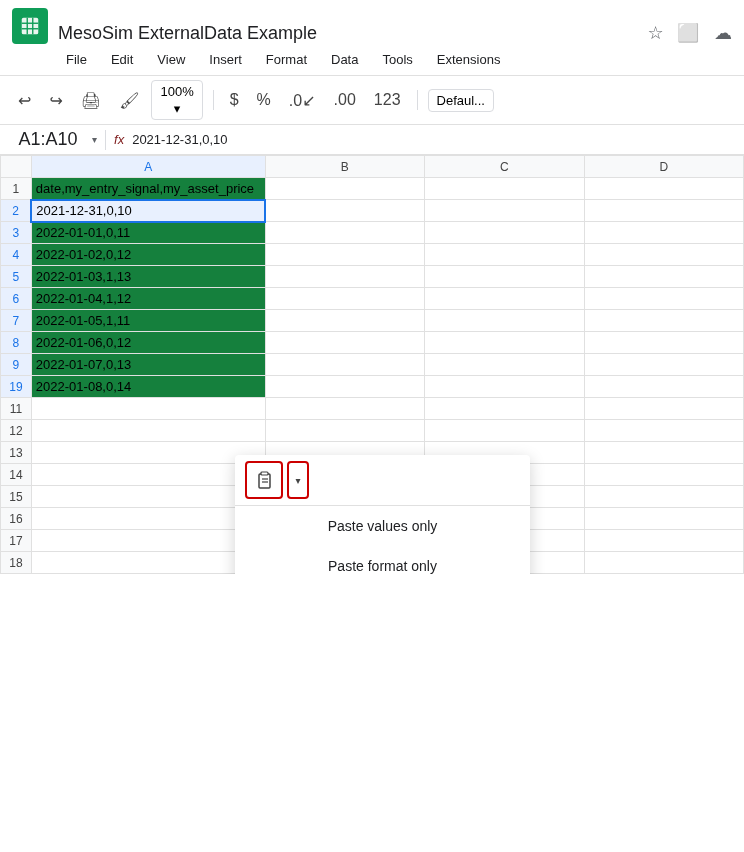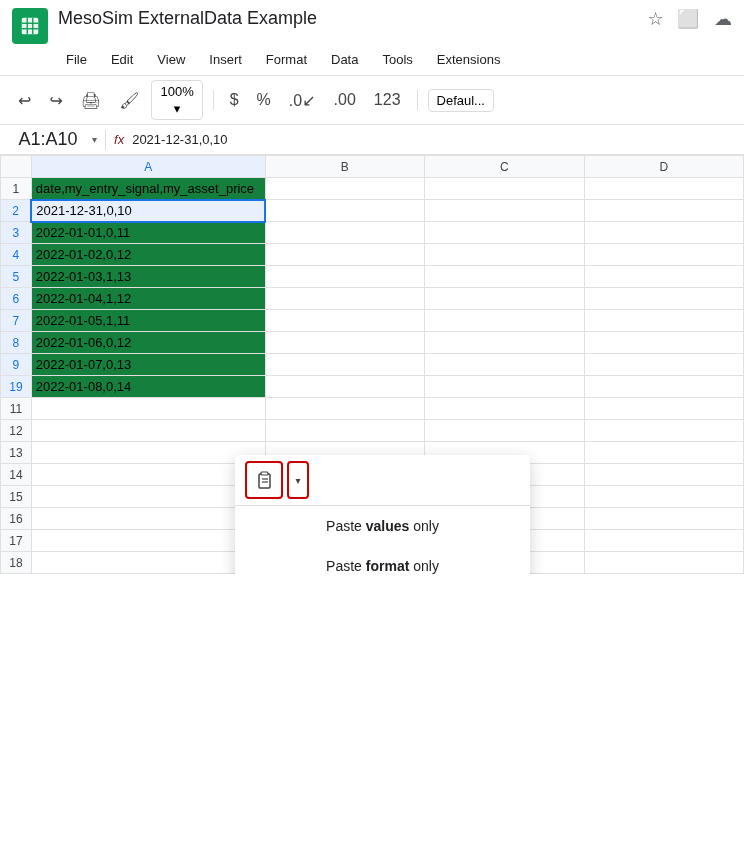--- a/index.html
+++ b/index.html
@@ -8,21 +8,21 @@
       font-size: 13px;
       background: #fff;
       width: 744px;
       height: 852px;
       overflow: hidden;
     }
 
     
     .title-bar {
       display: flex;
-      align-items: flex-start;
+      align-items: flex-end;
       padding: 8px 12px 4px 12px;
       gap: 10px;
     }
     .app-icon {
       width: 36px;
       height: 36px;
       background: #0F9D58;
       border-radius: 4px;
       display: flex;
       align-items: center;
@@ -233,21 +233,21 @@
       font-size: 10px;
       color: #444;
     }
     .paste-menu-item {
       padding: 12px 16px;
       font-size: 14px;
       color: #202124;
       cursor: pointer;
       text-align: center;
     }
-    .paste-menu-item b { font-weight: 700; }
+    .paste-menu-item b { font-weight: 400; }
 
     .corner-cell {
       width: 30px;
       background: #f8f9fa;
       border: 1px solid #e0e0e0;
     }
   </style>
 </head>
 <body>
 

